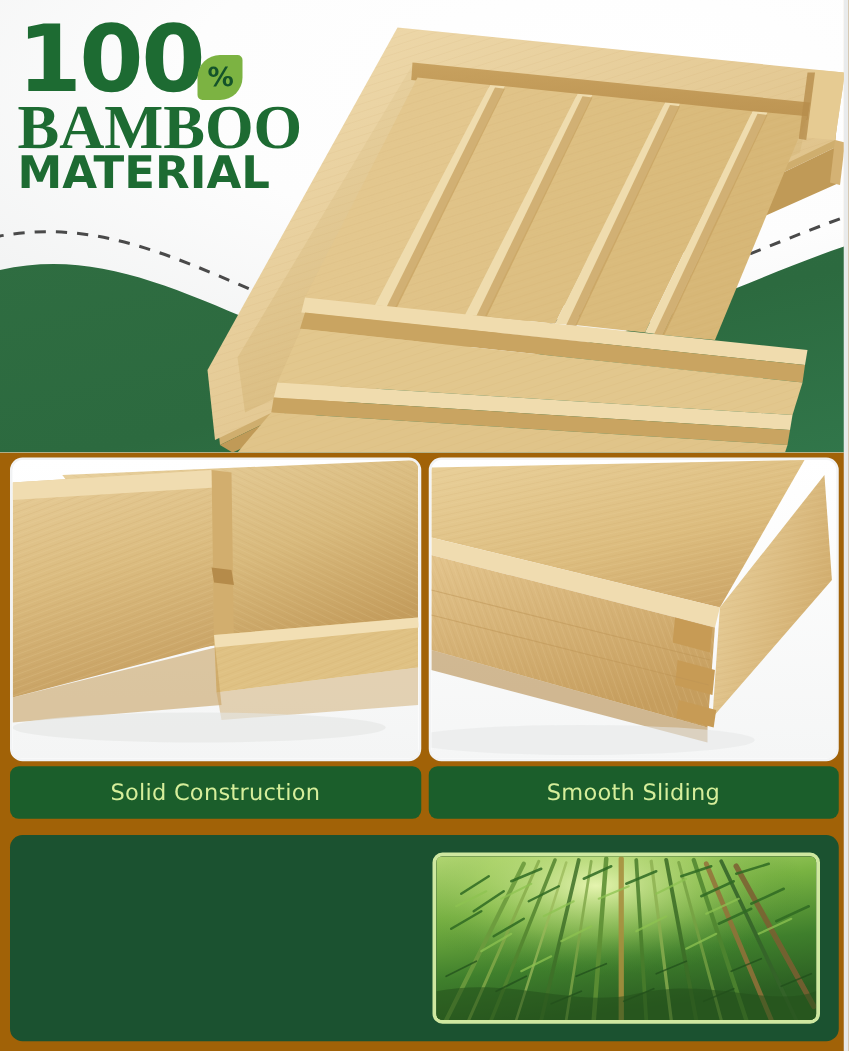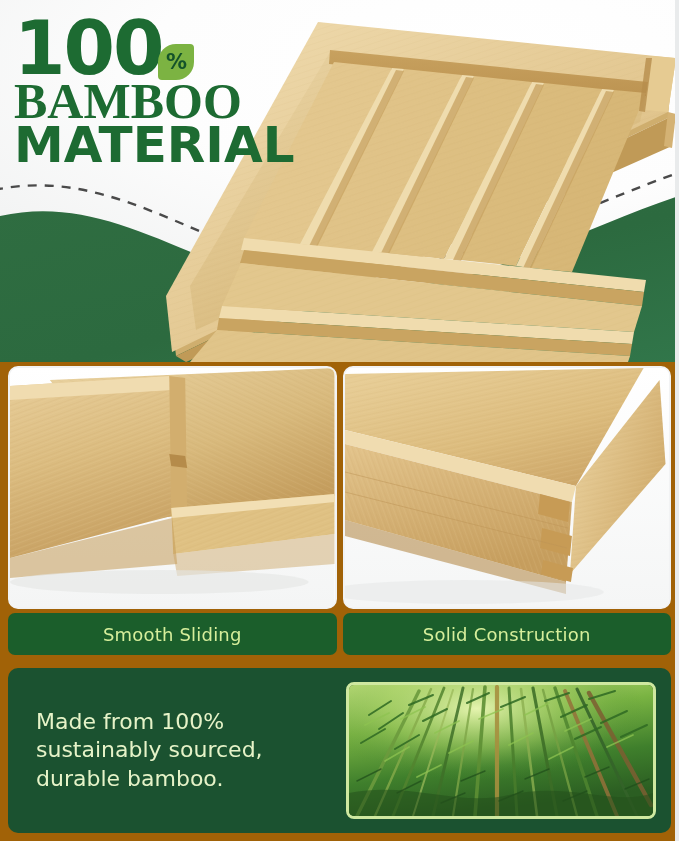--- a/index.html
+++ b/index.html
@@ -42,21 +42,21 @@
     color:#14532a;font-size:21px;font-weight:bold;
     text-align:center;line-height:36px;
     letter-spacing:0;
   }
   .hl-row2{
     font-size:50px;font-weight:bold;color:#1d6b32;
     letter-spacing:0px;margin-top:-4px;
     font-family:Liberation Serif, serif;
   }
   .hl-row3{
-    font-size:50px;font-weight:bold;color:#1d6b32;
+    font-size:36px;font-weight:bold;color:#1d6b32;
     letter-spacing:0px;margin-top:-2px;
     font-family:"DejaVu Sans", sans-serif;
   }
 
   
   .tray-wrap{position:absolute;left:0;top:0;width:679px;height:362px;z-index:4;}
 
   
   .photos{
     position:absolute;left:8px;top:366px;width:663px;height:243px;
@@ -346,26 +346,25 @@
           <path d="M0,124 L223,180" fill="none"></path>
         </g>
 
         <path d="M0,152 L222,214 L222,226 L0,168 Z" fill="#b58c4c" opacity="0.6"></path>
         <ellipse cx="120" cy="224" rx="140" ry="12" fill="#e6e8e7" opacity="0.55"></ellipse>
       </svg>
     </div>
   </div>
 
   <div class="captions">
+    <div class="caption-bar">Solid Construction</div>
     <div class="caption-bar">Smooth Sliding</div>
-    <div class="caption-bar">Solid Construction</div>
   </div>
 
   <div class="bottom-panel">
-    <div class="bp-text">Made from 100% sustainably sourced, durable bamboo.</div>
 
     <div class="bp-photo">
       <svg class="bamboo-svg" viewBox="0 0 304 131" preserveAspectRatio="none">
         <defs>
           <linearGradient id="skyG" x1="0" y1="0" x2="0.3" y2="1">
             <stop offset="0%" stop-color="#bfe07a"></stop>
             <stop offset="35%" stop-color="#79b342"></stop>
             <stop offset="70%" stop-color="#3f7f2c"></stop>
             <stop offset="100%" stop-color="#2b5e22"></stop>
           </linearGradient>

